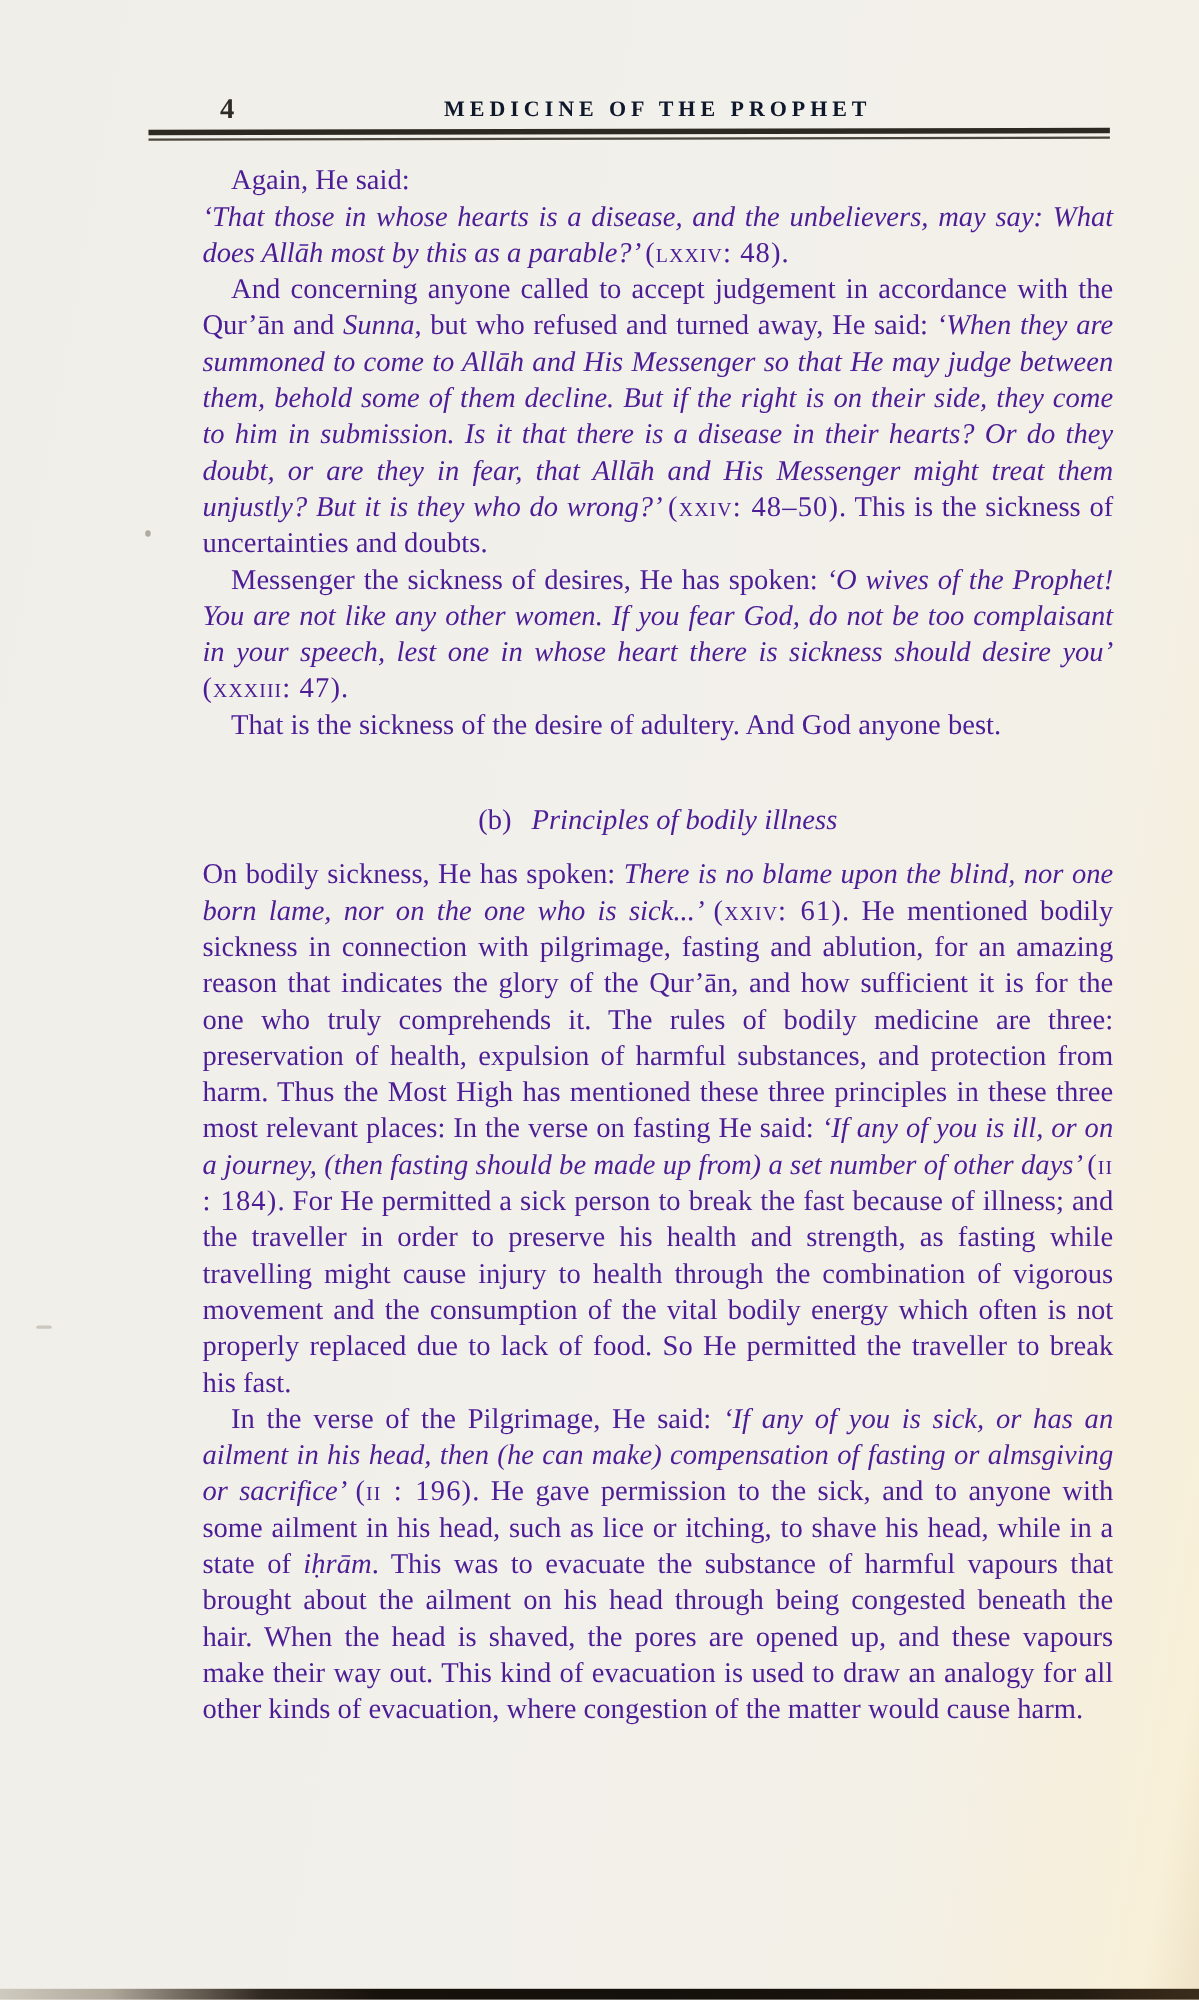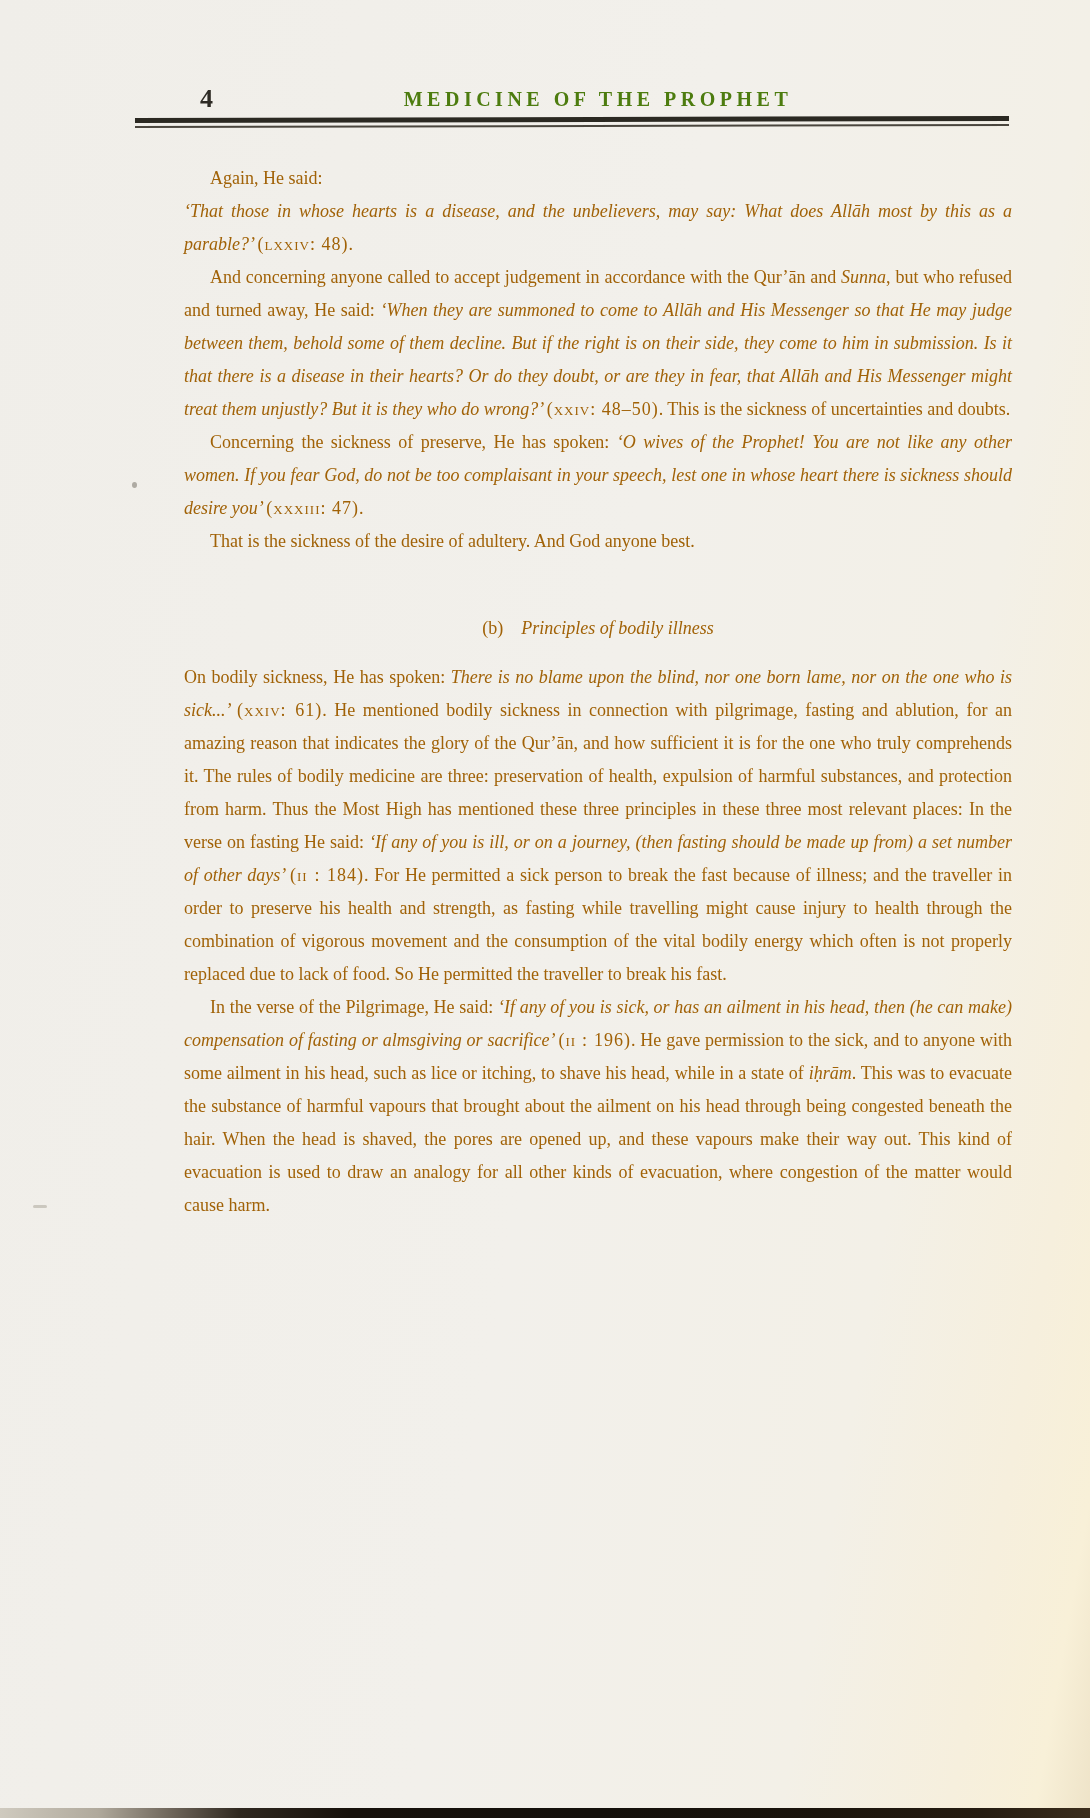--- a/index.html
+++ b/index.html
@@ -17,32 +17,32 @@
 
   
   .page-number {
     position: absolute; left: 200px; top: 84px;
     font-size: 26px; font-weight: bold; color: #2e2b25;
   }
   .running-head {
     position: absolute; left: 184px; top: 88px; width: 828px;
     text-align: center;
     font-size: 20px; font-weight: bold;
-    letter-spacing: 4.5px; color: #4d7c0f;
+    letter-spacing: 4.5px; color: #0f172a;
   }
   .rules { position: absolute; left: 135px; top: 117px; width: 874px;
     transform: rotate(-0.12deg); }
   .rule-thick { height: 5px; background: #2b2922; }
   .rule-thin  { height: 2px; background: #4a463e; margin-top: 3px; }
 
   
   .page-body {
-    position: absolute; left: 184px; top: 162px; width: 828px;
-    font-size: 18px; line-height: 33px;
-    color: #a16207;
+    position: absolute; left: 184px; top: 147px; width: 828px;
+    font-size: 26px; line-height: 33px;
+    color: #4c1d95;
     text-align: justify;
   }
   .page-body p { margin: 0; }
   p.indent { text-indent: 26px; }
   p.heading {
     text-align: center; text-indent: 0;
     margin: 54px 0 16px 0;
   }
   .i  { font-style: italic; }
   .sc { font-variant: small-caps; letter-spacing: 1px; }
@@ -77,21 +77,21 @@
 
   <div class="rules">
     <div class="rule-thick"></div>
     <div class="rule-thin"></div>
   </div>
 
   <div class="page-body">
       <p class="indent "><span>Again, He said:</span></p>
       <p class=""><span class="i">‘That those in whose hearts is a disease, and the unbelievers, may say: What does Allāh most by this as a parable?’ </span><span class="sc">(lxxiv: 48)</span><span>.</span></p>
       <p class="indent "><span>And concerning anyone called to accept judgement in accordance with the Qur’ān and </span><span class="i">Sunna</span><span>, but who refused and turned away, He said: </span><span class="i">‘When they are summoned to come to Allāh and His Messenger so that He may judge between them, behold some of them decline. But if the right is on their side, they come to him in submission. Is it that there is a disease in their hearts? Or do they doubt, or are they in fear, that Allāh and His Messenger might treat them unjustly? But it is they who do wrong?’ </span><span class="sc">(xxiv: 48–50)</span><span>. This is the sickness of uncertainties and doubts.</span></p>
-      <p class="indent "><span>Concerning the sickness of preserve, He has spoken: </span><span class="i">‘O wives of the Prophet! You are not like any other women. If you fear God, do not be too complaisant in your speech, lest one in whose heart there is sickness should desire you’ </span><span class="sc">(xxxiii: 47)</span><span>.</span></p>
+      <p class="indent "><span>Messenger the sickness of desires, He has spoken: </span><span class="i">‘O wives of the Prophet! You are not like any other women. If you fear God, do not be too complaisant in your speech, lest one in whose heart there is sickness should desire you’ </span><span class="sc">(xxxiii: 47)</span><span>.</span></p>
       <p class="indent "><span>That is the sickness of the desire of adultery. And God anyone best.</span></p>
       <p class="heading"><span>(b)</span><span class="i gap">Principles of bodily illness</span></p>
       <p class=""><span>On bodily sickness, He has spoken: </span><span class="i">There is no blame upon the blind, nor one born lame, nor on the one who is sick...’ </span><span class="sc">(xxiv: 61)</span><span>. He mentioned bodily sickness in connection with pilgrimage, fasting and ablution, for an amazing reason that indicates the glory of the Qur’ān, and how sufficient it is for the one who truly comprehends it. The rules of bodily medicine are three: preservation of health, expulsion of harmful substances, and protection from harm. Thus the Most High has mentioned these three principles in these three most relevant places: In the verse on fasting He said: </span><span class="i">‘If any of you is ill, or on a journey, (then fasting should be made up from) a set number of other days’ </span><span class="sc">(ii : 184)</span><span>. For He permitted a sick person to break the fast because of illness; and the traveller in order to preserve his health and strength, as fasting while travelling might cause injury to health through the combination of vigorous movement and the consumption of the vital bodily energy which often is not properly replaced due to lack of food. So He permitted the traveller to break his fast.</span></p>
       <p class="indent "><span>In the verse of the Pilgrimage, He said: </span><span class="i">‘If any of you is sick, or has an ailment in his head, then (he can make) compensation of fasting or almsgiving or sacrifice’ </span><span class="sc">(ii : 196)</span><span>. He gave permission to the sick, and to anyone with some ailment in his head, such as lice or itching, to shave his head, while in a state of </span><span class="i">iḥrām</span><span>. This was to evacuate the substance of harmful vapours that brought about the ailment on his head through being congested beneath the hair. When the head is shaved, the pores are opened up, and these vapours make their way out. This kind of evacuation is used to draw an analogy for all other kinds of evacuation, where congestion of the matter would cause harm.</span></p>
     </div>
 
   <div class="speck-1"></div>
   <div class="speck-2"></div>
   <div class="scan-bar"></div>
 

